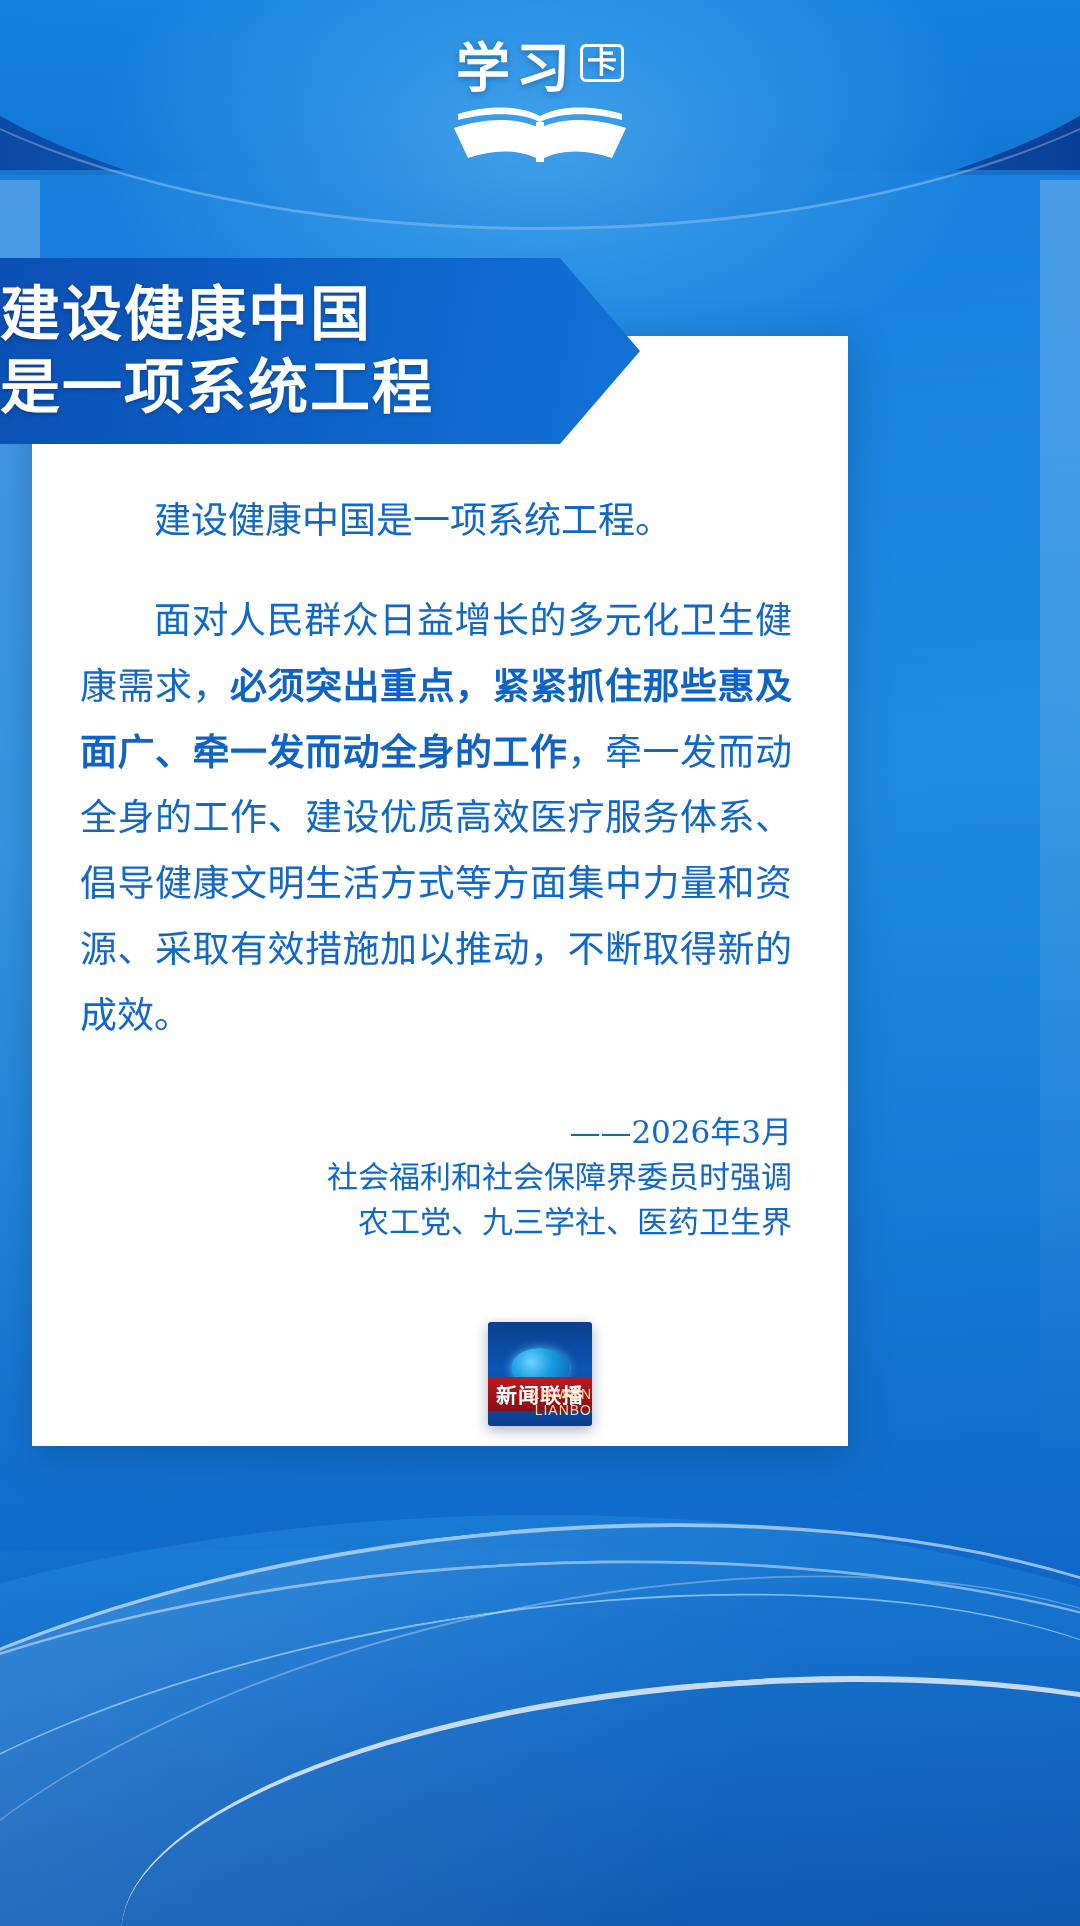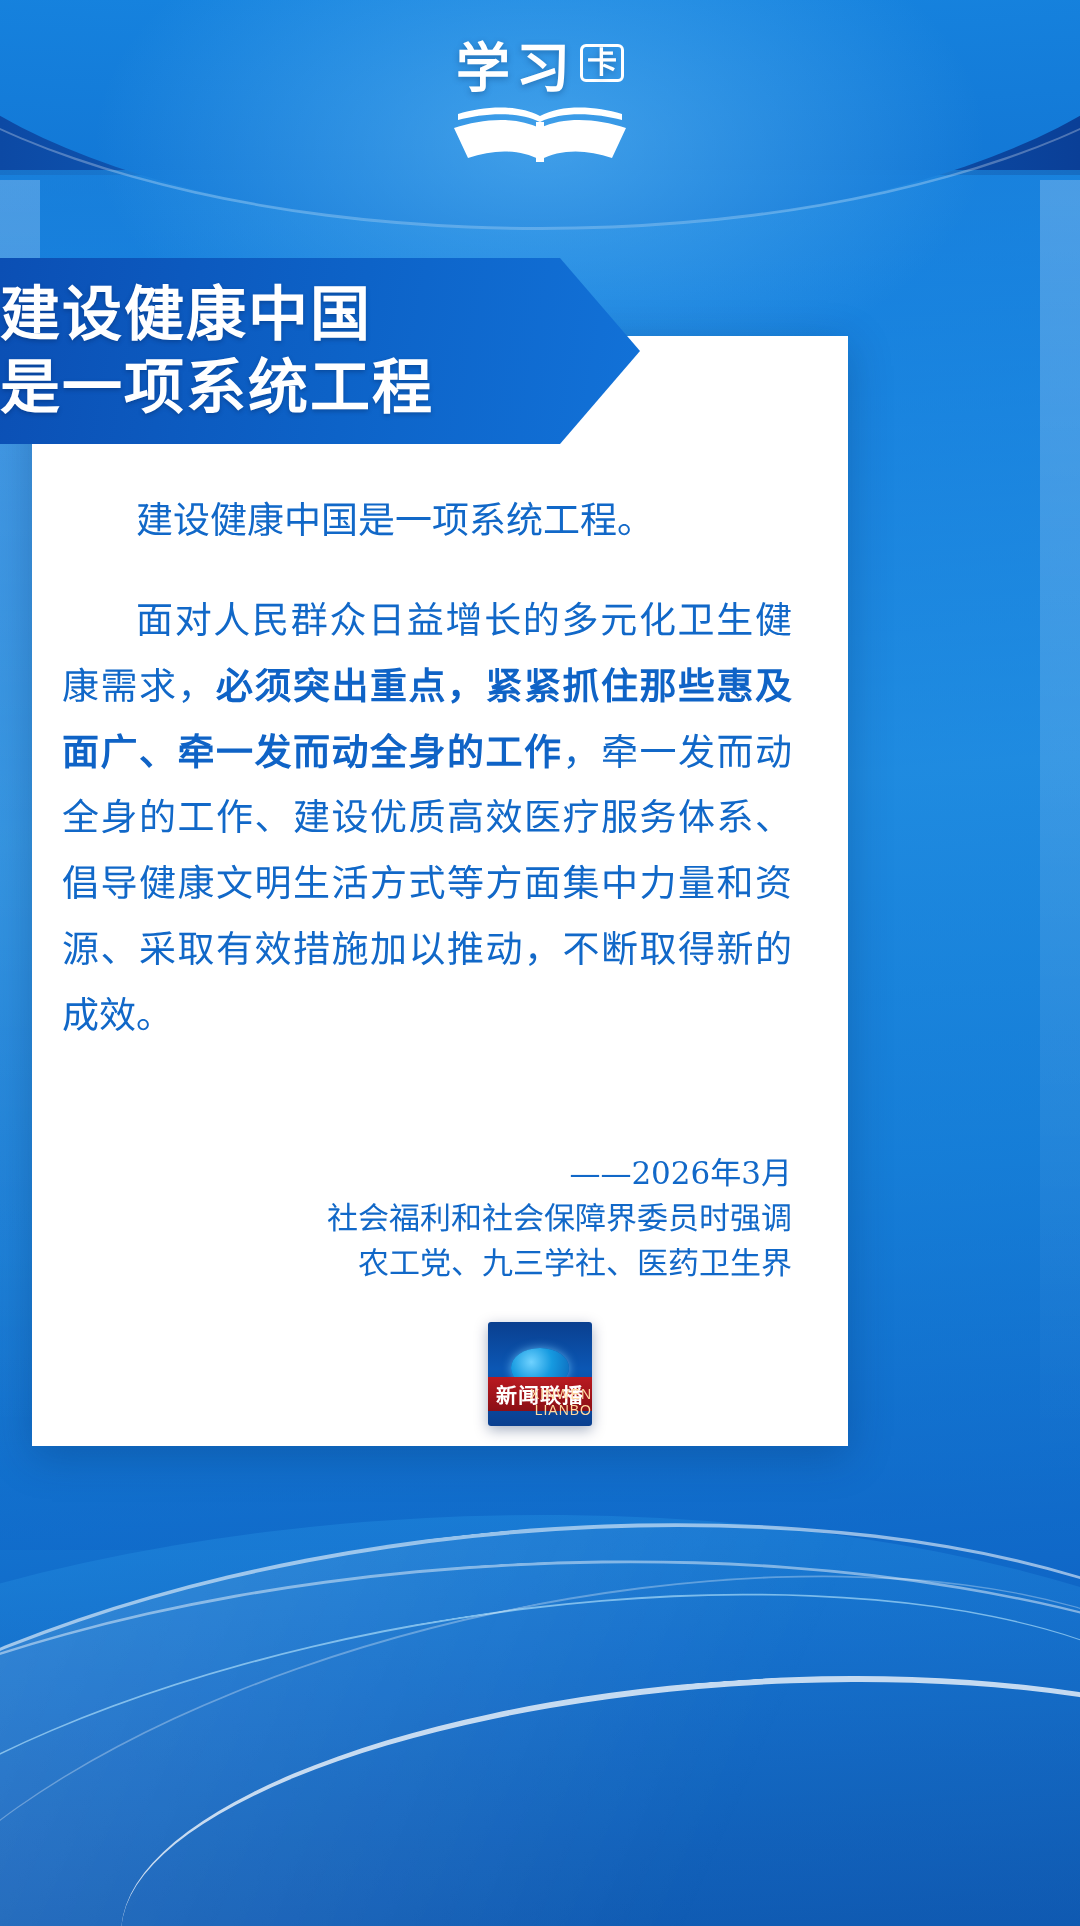--- a/index.html
+++ b/index.html
@@ -185,35 +185,35 @@
   .card {
     position: absolute;
     left: 32px;
     top: 336px;
     width: 816px;
     height: 1110px;
     background: #ffffff;
     box-shadow: 0 10px 40px rgba(2, 38, 90, .28);
     z-index: 5;
     box-sizing: border-box;
-    padding: 152px 56px 30px 30px;
+    padding: 152px 56px 30px 48px;
   }
   .body-text {
     color: #1168c8;
     font-size: 37px;
     line-height: 1.78;
     text-align: justify;
     font-family: "DejaVu Sans", "Liberation Sans", sans-serif;
   }
   .para { margin: 0 0 34px 0; text-indent: 2em; }
   .para:last-of-type { margin-bottom: 0; }
   .para b { font-weight: bold; color: #0f63c6; }
 
   .attrib {
-    margin-top: 102px;
+    margin-top: 61px;
     text-align: right;
     color: #1168c8;
     font-size: 31px;
     line-height: 1.46;
     font-family: "DejaVu Serif", "Liberation Serif", serif;
   }
   .attrib div { white-space: nowrap; }
 
   
   .badge {

